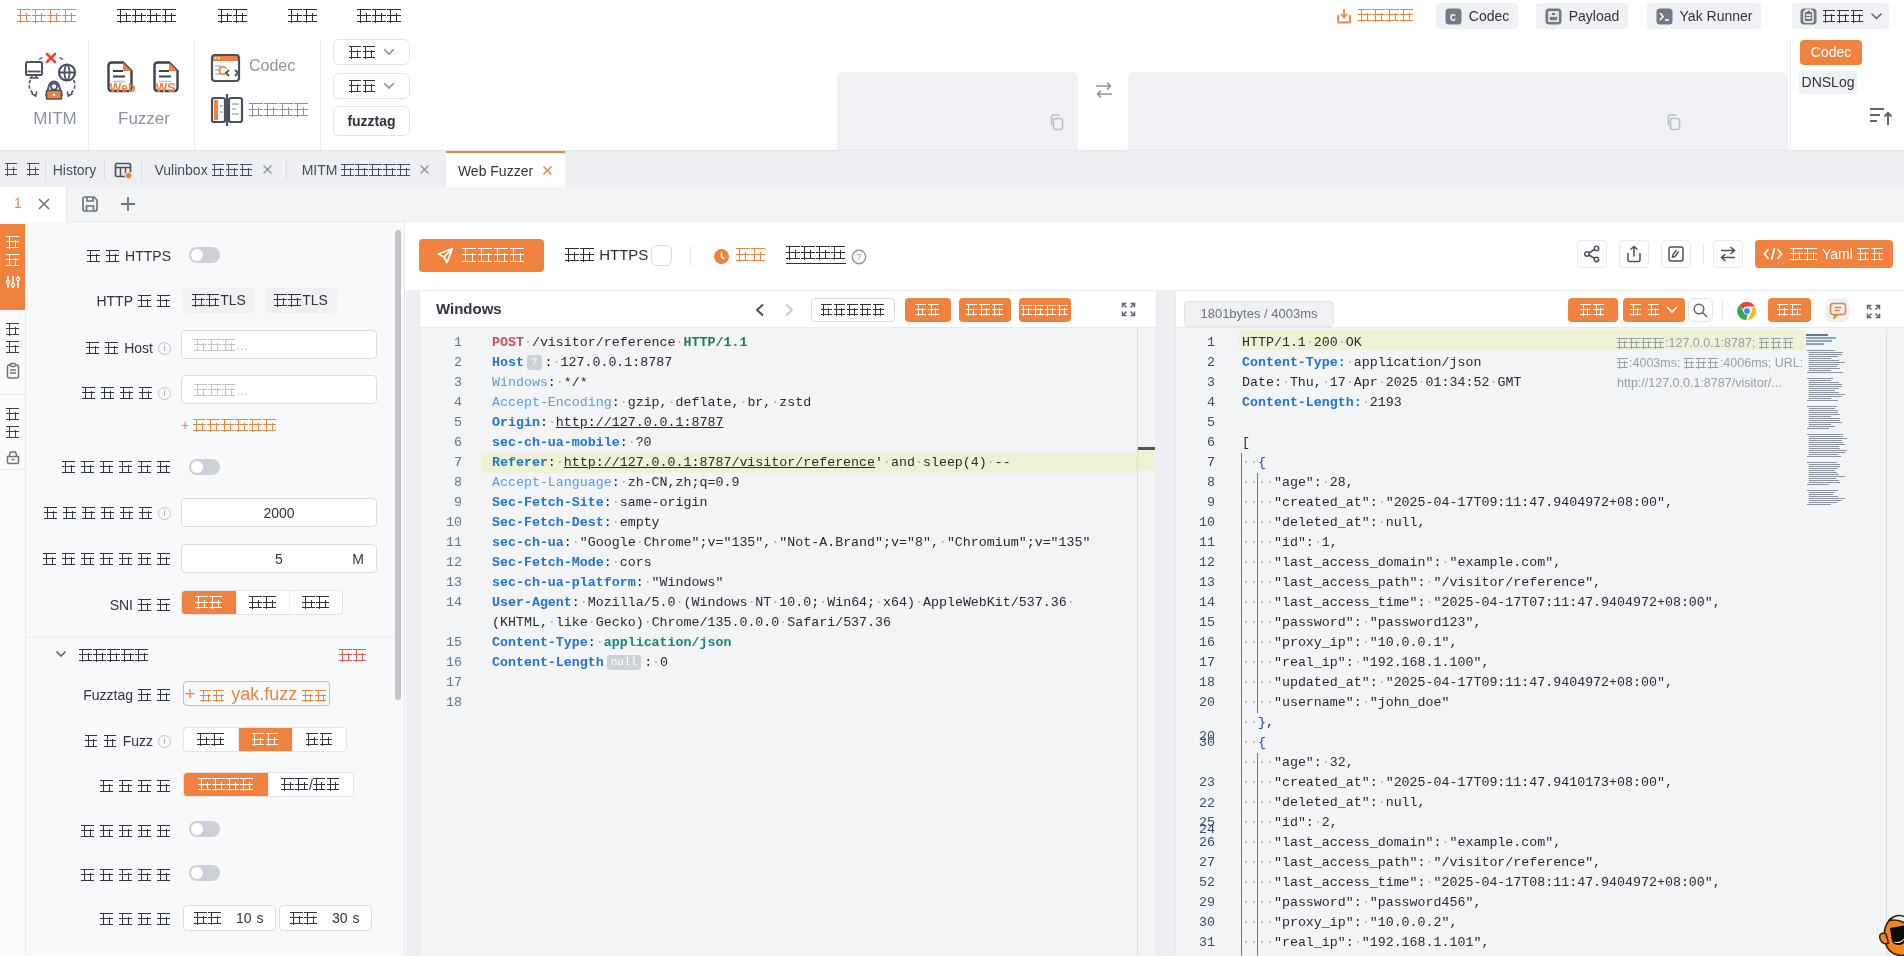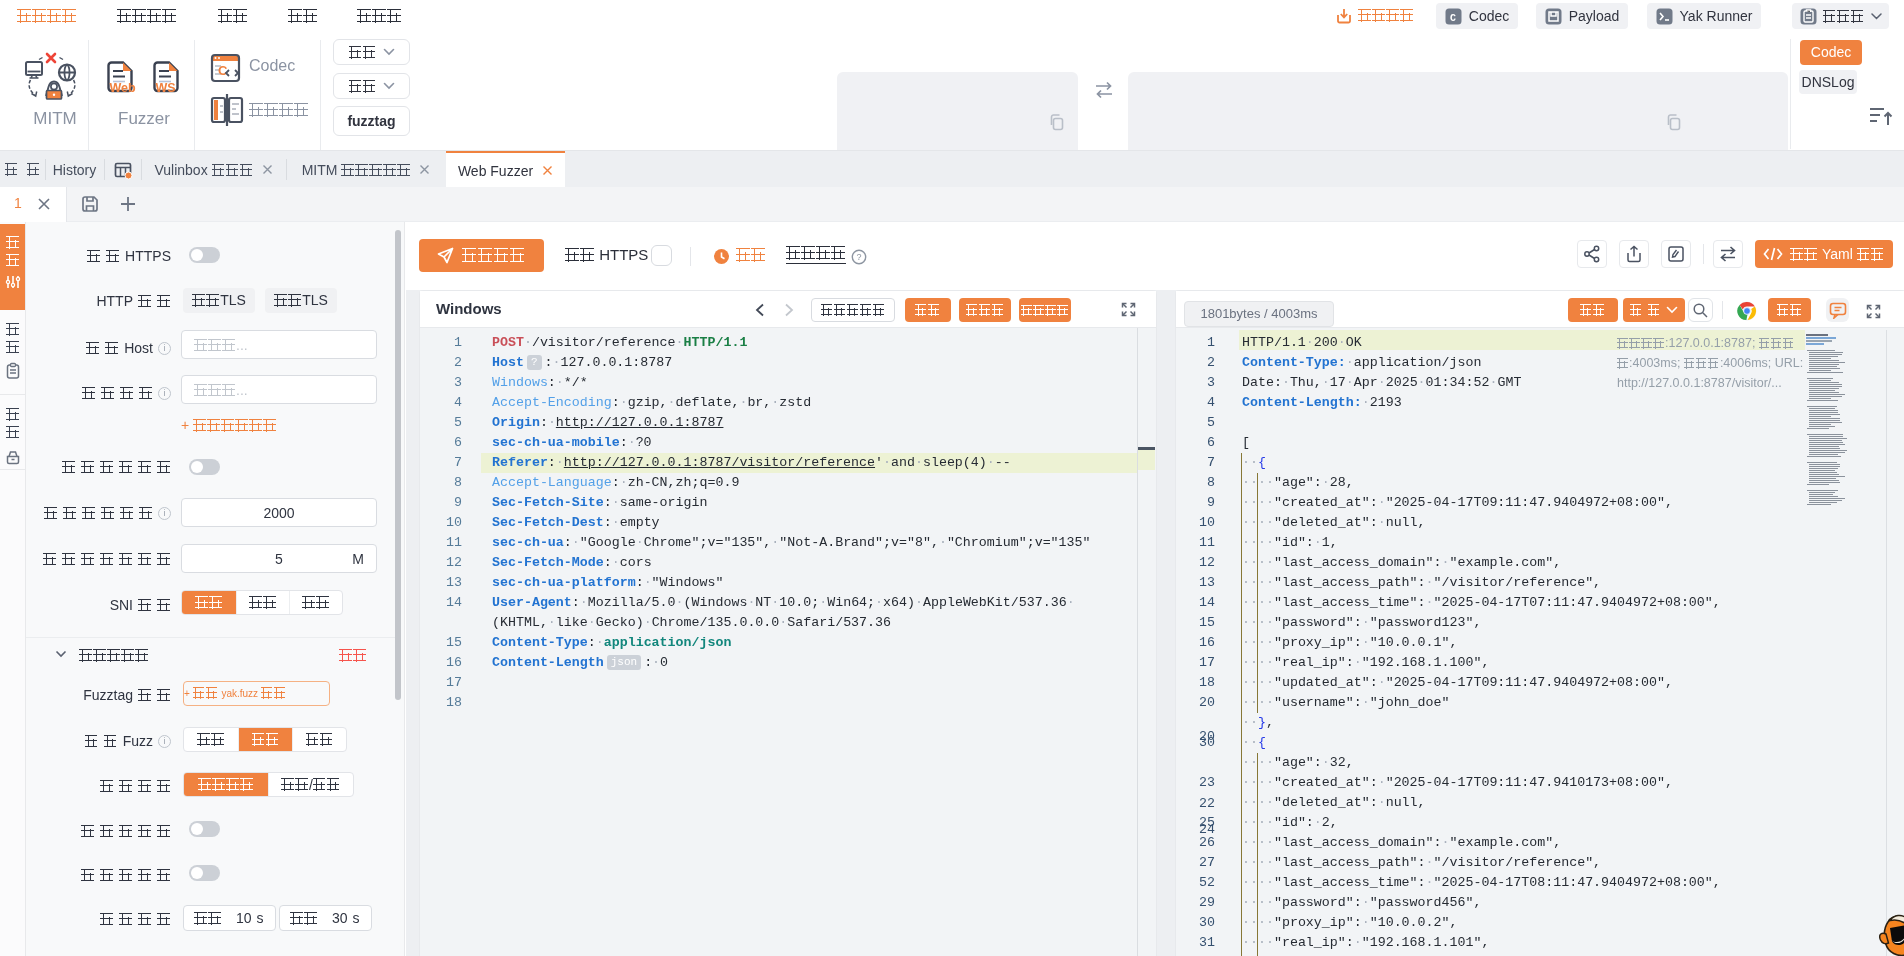--- a/index.html
+++ b/index.html
@@ -407,21 +407,21 @@
     </div>
 <div class="abs" style="left:26px;top:637px;width:370px;height:1px;background:#ebedef"></div>
 <span class="abs" style="left:55px;top:650px">
       <svg style="" width="12" height="8" viewBox="0 0 12 8" fill="none" xmlns="http://www.w3.org/2000/svg">
         <path d="M1.5 6L6 1.5 10.5 6" stroke="#5a6170" stroke-width="1.6" fill="none" transform="rotate(180 6 3.75)"></path>
       </svg>
     </span>
 <div class="abs" style="left:79px;top:647px;font-size:14px;color:#2f3440"><u class="cj s14"></u><u class="cj s14"></u><u class="cj s14"></u><u class="cj s14"></u><u class="cj s14"></u></div>
 <div class="abs" style="left:339px;top:647px;font-size:14px;color:#f6544c;letter-spacing:3px"><u class="cj s14"></u><u class="cj s14"></u></div>
 <div class="lbl" style="top:685px;width:145px">Fuzztag <u class="cj s14"></u><u class="cj s14"></u></div>
-<div class="abs" style="left:183px;top:681px;width:147px;height:25px;border:1px solid #f5b183;border-radius:4px;color:#f0823f;font-size:10px;line-height:24px">+ <u class="cj s13"></u><u class="cj s13"></u> yak.fuzz <u class="cj s13"></u><u class="cj s13"></u></div>
+<div class="abs" style="left:183px;top:681px;width:147px;height:25px;border:1px solid #f5b183;border-radius:4px;color:#f0823f;font-size:18px;text-align:center;line-height:24px">+ <u class="cj s13"></u><u class="cj s13"></u> yak.fuzz <u class="cj s13"></u><u class="cj s13"></u></div>
 <div class="lbl" style="top:731px;width:145px"><u class="cj s14"></u><u class="cj s14"></u> Fuzz<span class="info">i</span></div>
 <div class="seg" style="left:183px;top:727px">
       <b style="width:54px">
         <u class="cj s14"></u>
         <u class="cj s14"></u>
       </b>
       <b class="on" style="width:54px">
         <u class="cj s14"></u>
         <u class="cj s14"></u>
       </b>
@@ -617,21 +617,21 @@
       <div class="cl" style="top:453px"><span class="h1">Referer</span>:<i>·</i><span class="u">http://127.0.0.1:8787/visitor/reference</span>'<i>·</i>and<i>·</i>sleep(4)<i>·</i>--</div>
       <div class="cl" style="top:473px"><span class="h2">Accept-Language</span>:<i>·</i>zh-CN,zh;q=0.9</div>
       <div class="cl" style="top:493px"><span class="h1">Sec-Fetch-Site</span>:<i>·</i>same-origin</div>
       <div class="cl" style="top:513px"><span class="h1">Sec-Fetch-Dest</span>:<i>·</i>empty</div>
       <div class="cl" style="top:533px"><span class="h1">sec-ch-ua</span>:<i>·</i>"Google<i>·</i>Chrome";v="135",<i>·</i>"Not-A.Brand";v="8",<i>·</i>"Chromium";v="135"</div>
       <div class="cl" style="top:553px"><span class="h1">Sec-Fetch-Mode</span>:<i>·</i>cors</div>
       <div class="cl" style="top:573px"><span class="h1">sec-ch-ua-platform</span>:<i>·</i>"Windows"</div>
       <div class="cl" style="top:593px"><span class="h1">User-Agent</span>:<i>·</i>Mozilla/5.0<i>·</i>(Windows<i>·</i>NT<i>·</i>10.0;<i>·</i>Win64;<i>·</i>x64)<i>·</i>AppleWebKit/537.36<i>·</i></div>
       <div class="cl" style="top:613px">(KHTML,<i>·</i>like<i>·</i>Gecko)<i>·</i>Chrome/135.0.0.0<i>·</i>Safari/537.36</div>
       <div class="cl" style="top:633px"><span class="h1">Content-Type</span>:<i>·</i><span class="t">application/json</span></div>
-      <div class="cl" style="top:653px"><span class="h1">Content-Length</span><span class="bdg ab">json</span>:<i>·</i>0</div>
+      <div class="cl" style="top:653px"><span class="h1">Content-Length</span><span class="bdg ab">null</span>:<i>·</i>0</div>
       <div class="cl" style="top:673px"></div>
       <div class="cl" style="top:693px"></div>
     </div>
 <div class="abs" style="left:1137px;top:328px;width:1px;height:628px;background:#dadde1"></div>
 <div class="abs" style="left:1138px;top:447px;width:17px;height:3px;background:#4b5563"></div>
 <div class="abs" style="left:1138px;top:450px;width:17px;height:20px;background:#edf2d4"></div>
 <div class="panel" style="left:1175px;width:730px;height:670px">
 <div class="phead">
 <div class="abs" style="left:8px;top:10px;width:150px;height:26px;background:#f0f1f3;border:1px solid #e1e3e6;border-radius:4px;color:#6b7280;font-size:13px;text-align:center;line-height:24px">1801bytes / 4003ms</div>
 <div class="obtn" style="left:392px;width:50px">

